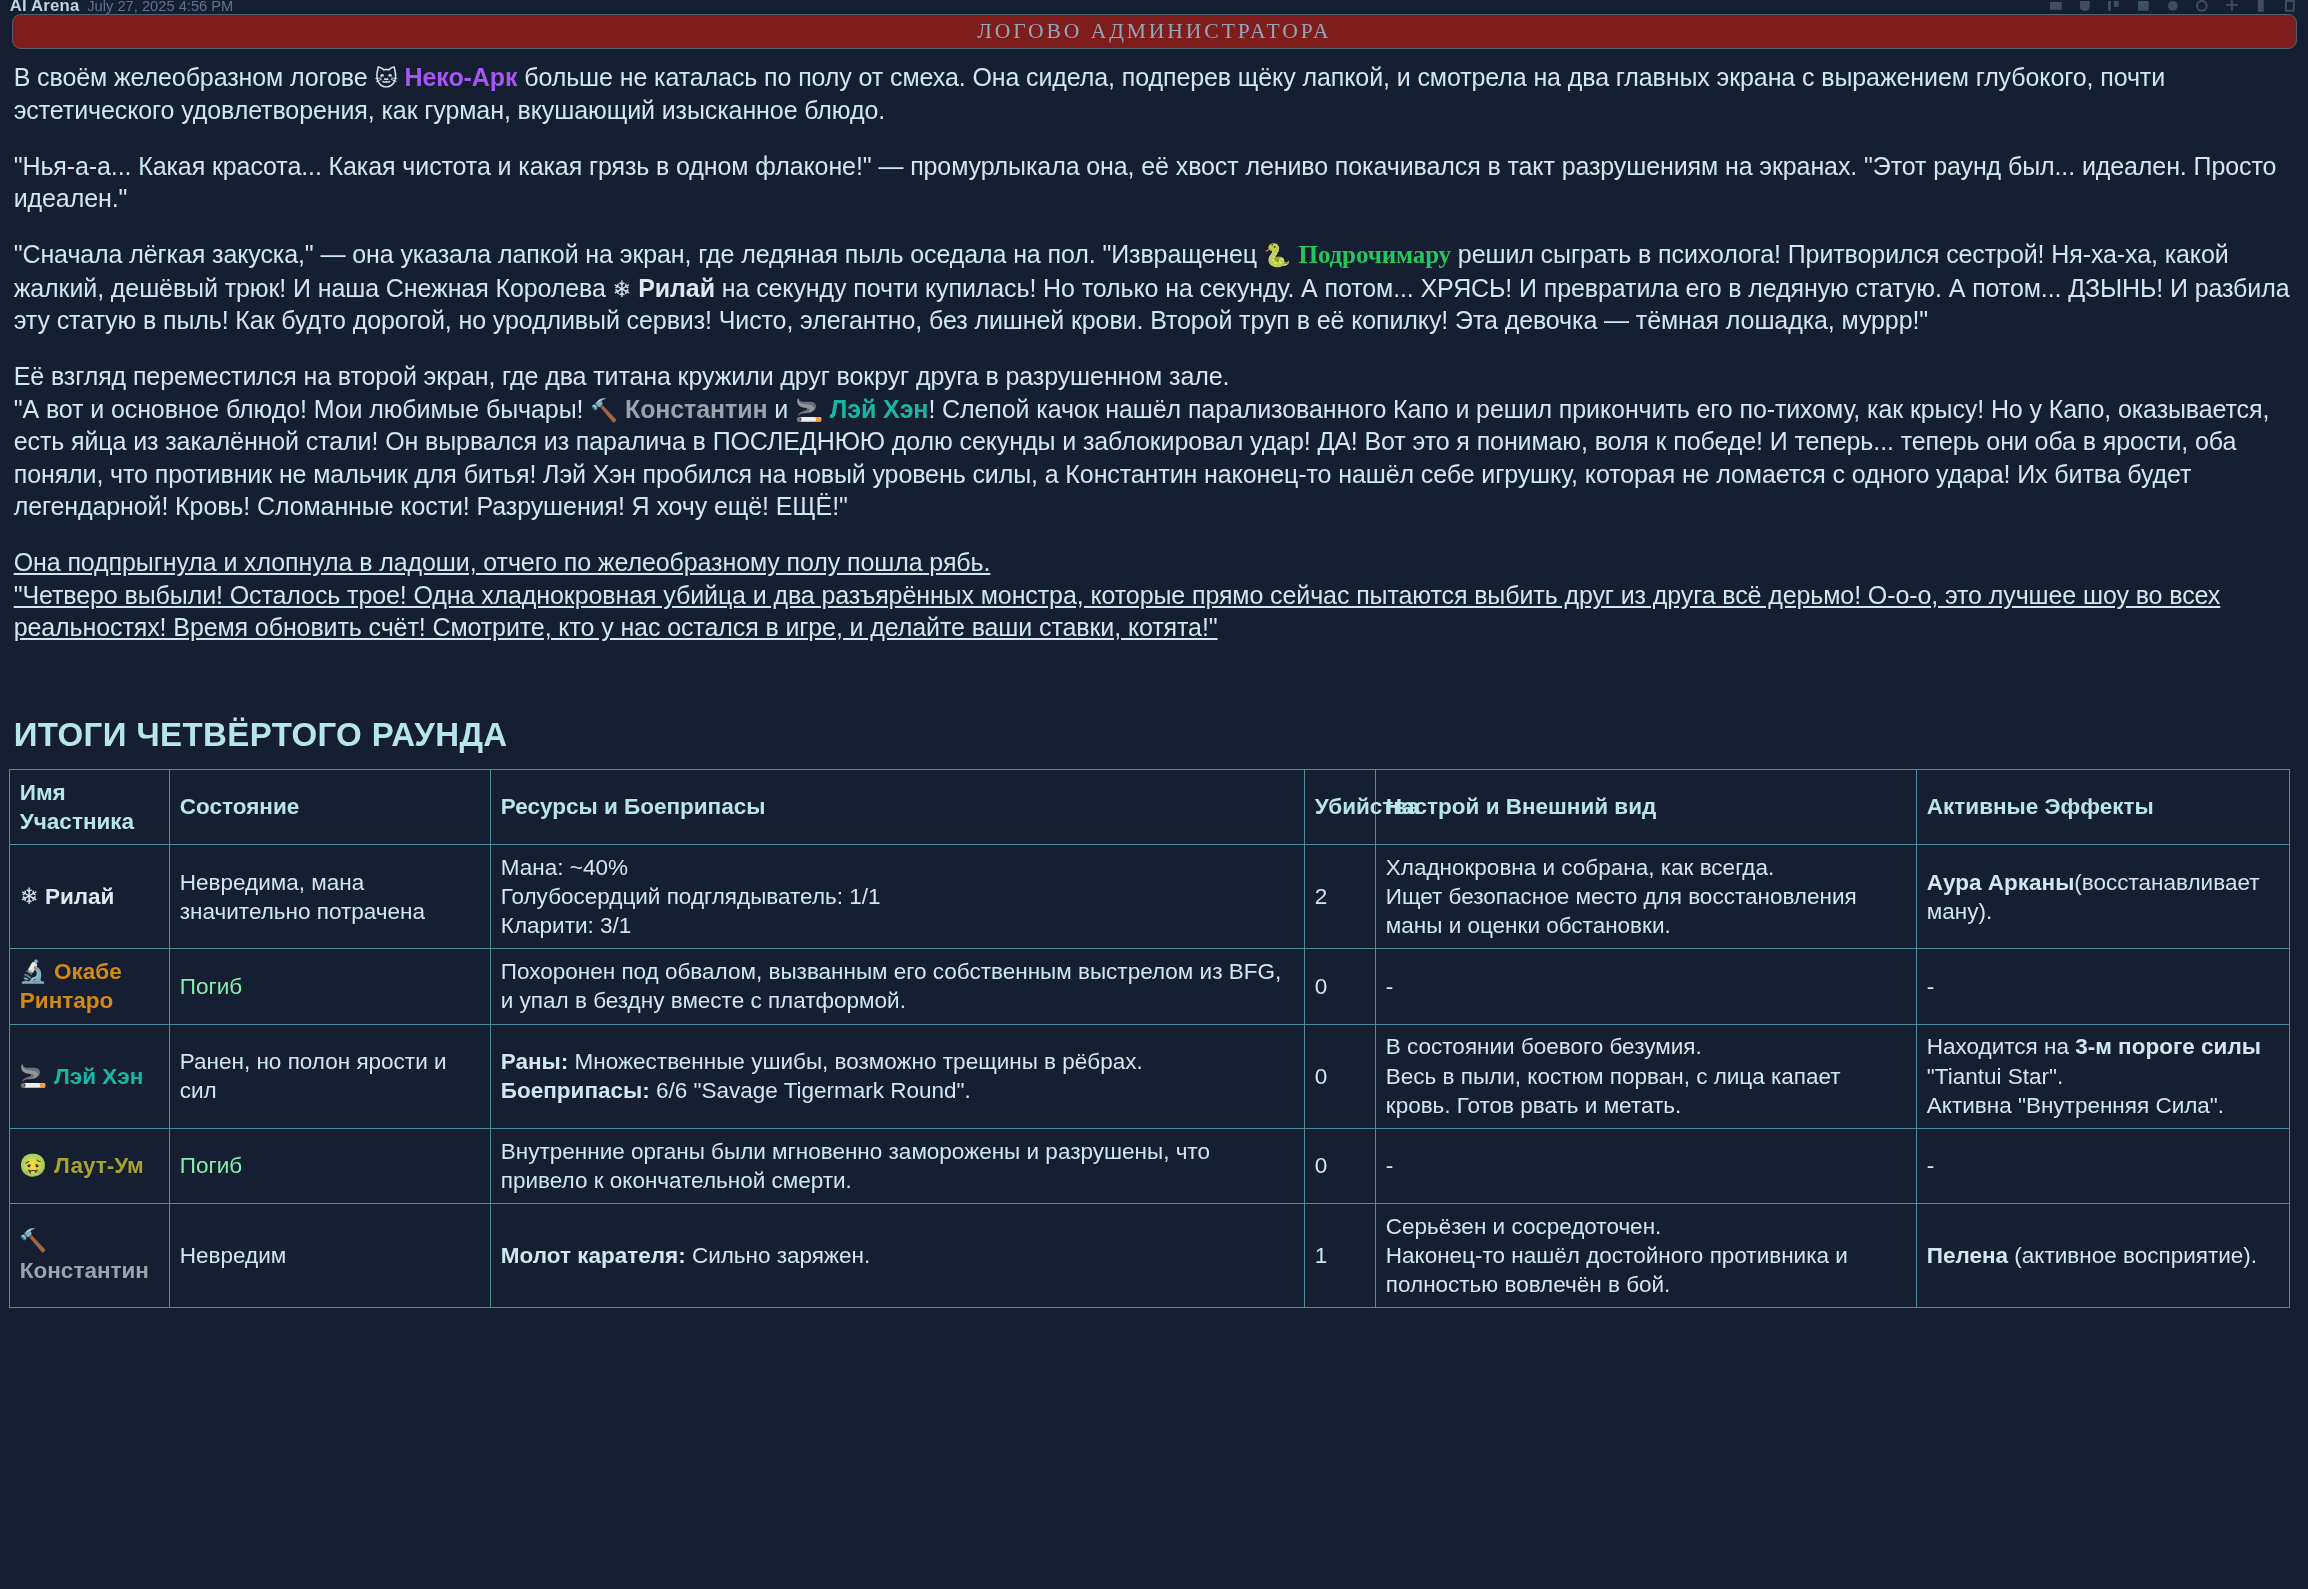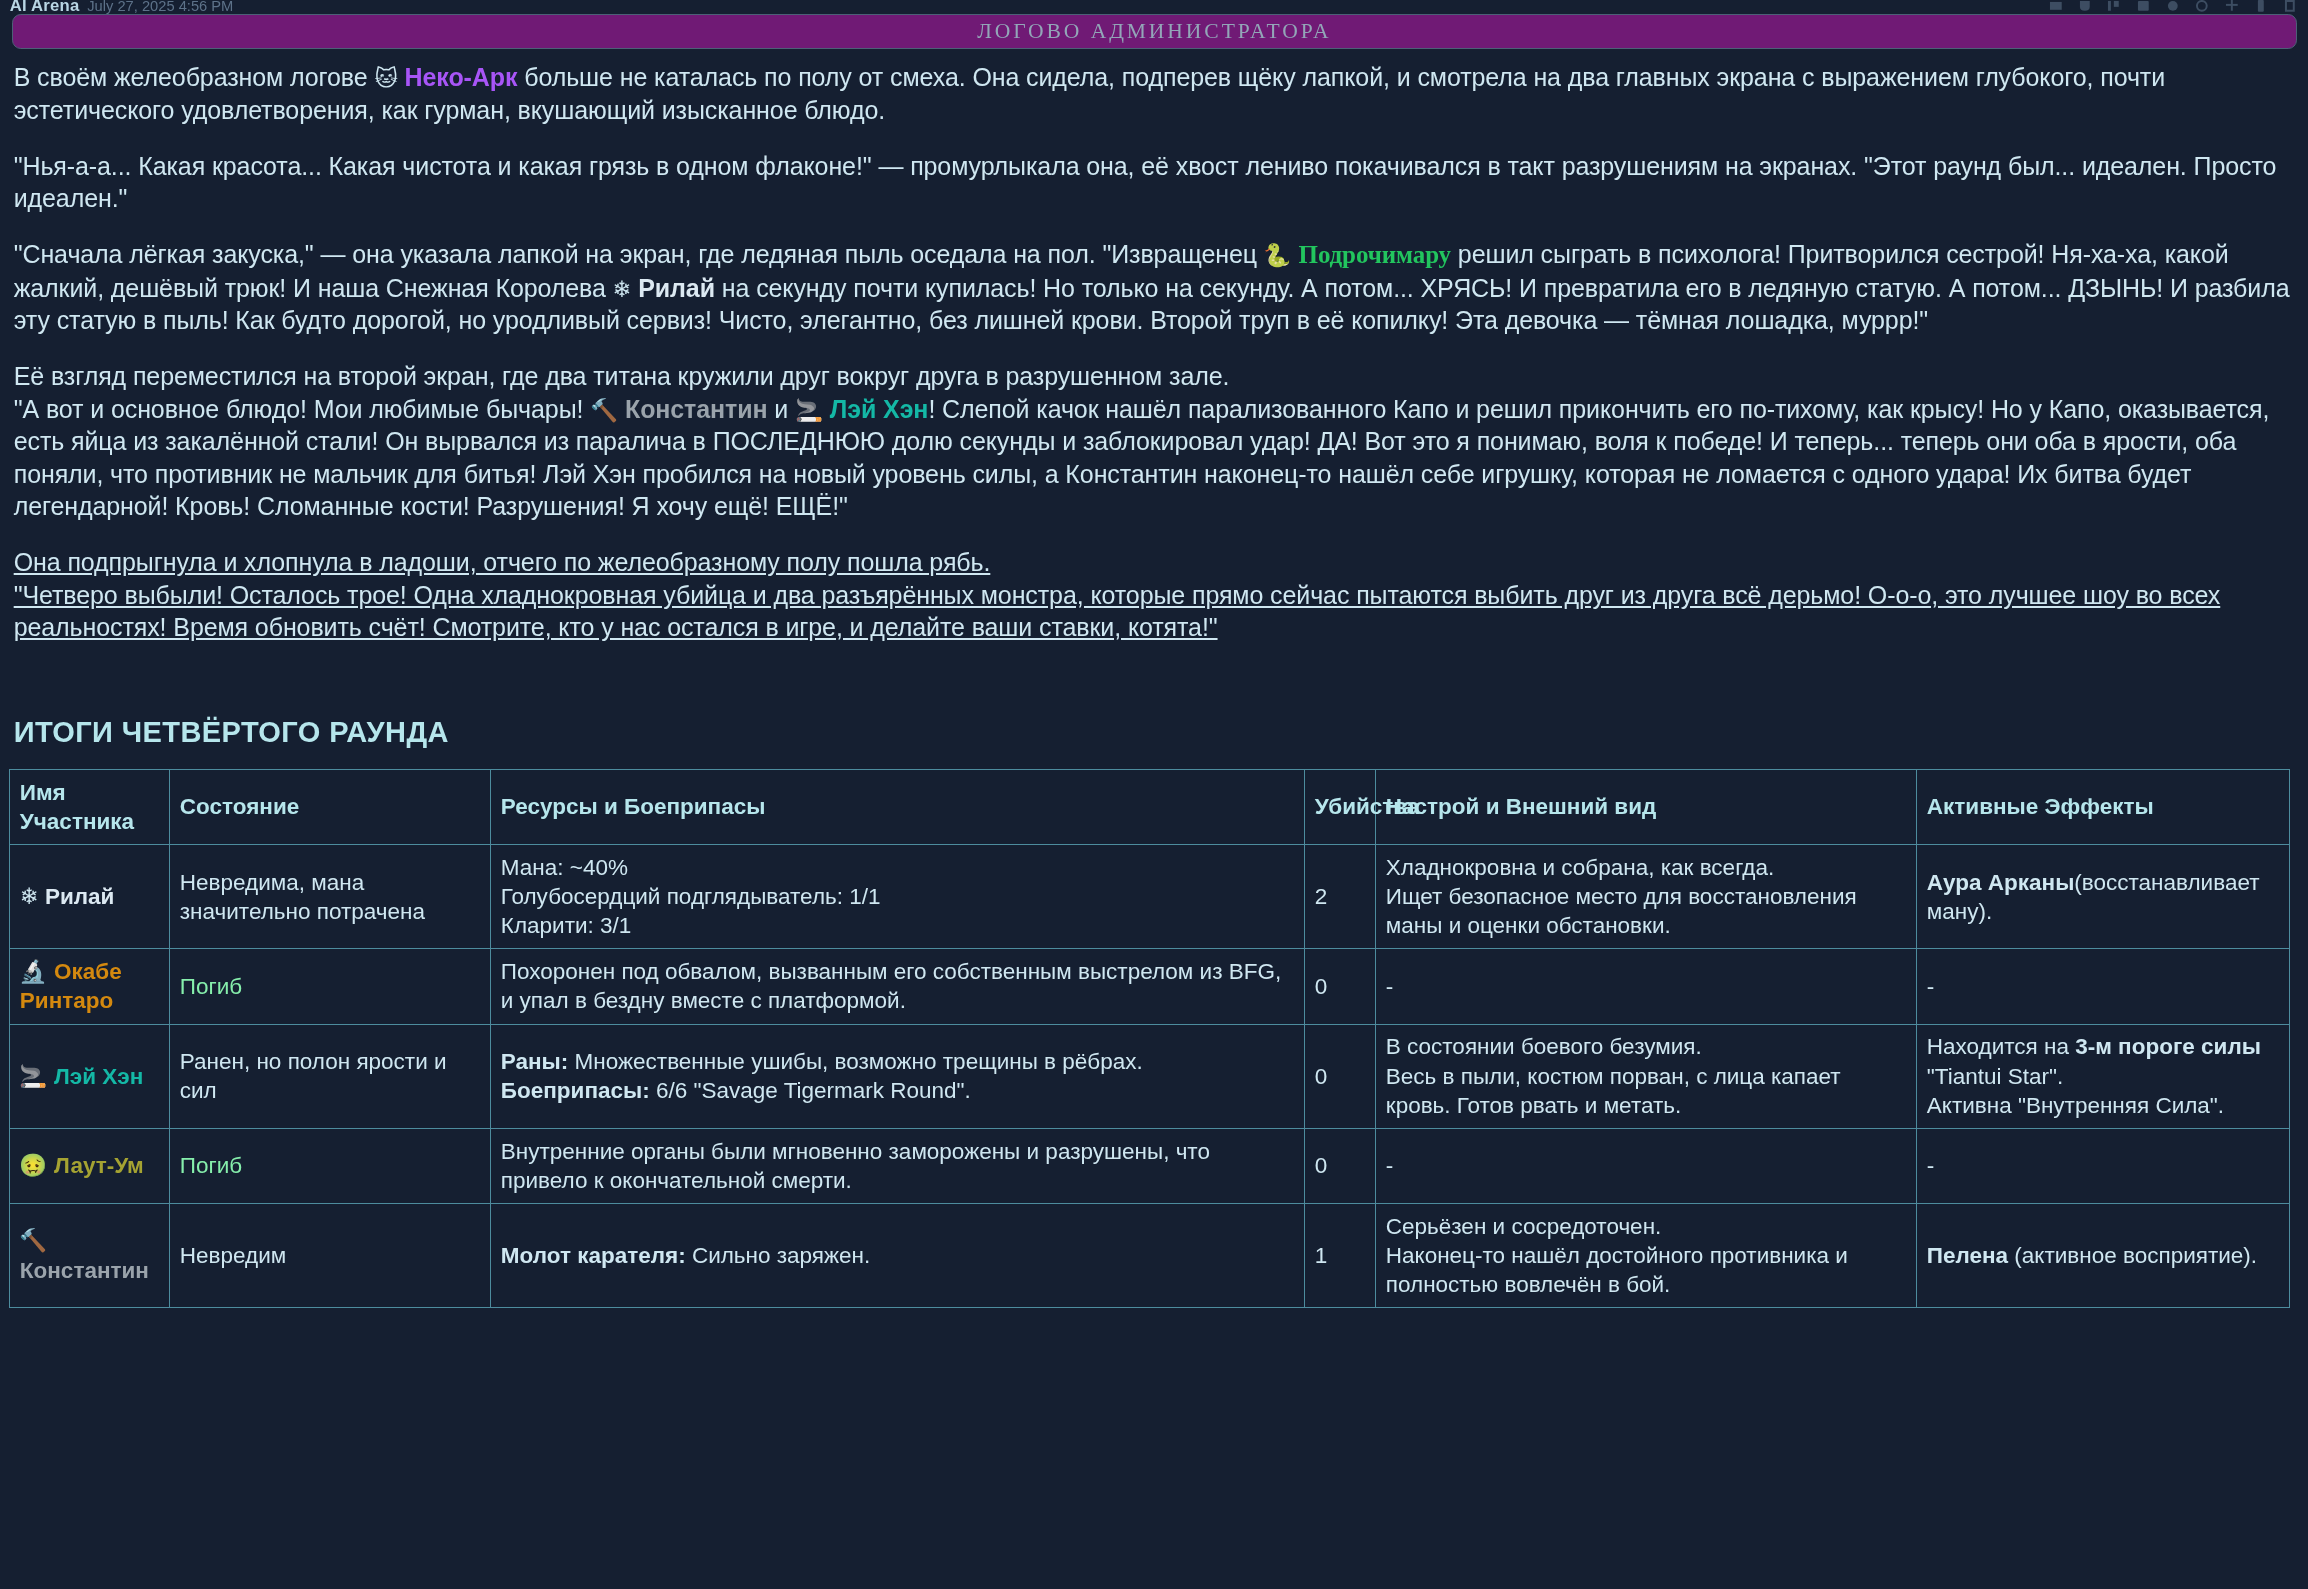--- a/index.html
+++ b/index.html
@@ -34,21 +34,21 @@
   }
   .cicon { width: 15.7px; height: 13.7px; display: inline-block; opacity: .85; }
   .cicon svg { display:block; }
 
   
   #banner {
     position: absolute; left: 11.8px; top: 13.7px;
     width: 2285px; height: 35px;
     border: 1px solid #4c6076;
     border-radius: 8.8px;
-    background: #701a75;
+    background: #7f1d1d;
     display: flex; align-items: center; justify-content: center;
   }
   #banner .banner-text {
     font-family: "Liberation Serif", "DejaVu Serif", serif;
     font-size: 21.6px;
     letter-spacing: 2.9px;
     color: #93a6b8;
   }
 
   
@@ -63,21 +63,21 @@
     margin: 0 0 23.5px 0;
     letter-spacing: -0.1px;
   }
   .para.tight { margin-bottom: 19.6px; text-decoration: underline; }
   .nm { font-weight: bold; }
   .emo { font-size: 22.5px; }
 
   
   #sect {
     position: absolute; left: 13.7px; top: 716px;
-    font-size: 29px; font-weight: bold;
+    font-size: 33px; font-weight: bold;
     color: #b6e6ec;
     letter-spacing: 0.4px;
   }
 
   
   #tbl {
     position: absolute; left: 9px; top: 769px;
     width: 2280px;
     border-collapse: collapse;
     table-layout: fixed;

